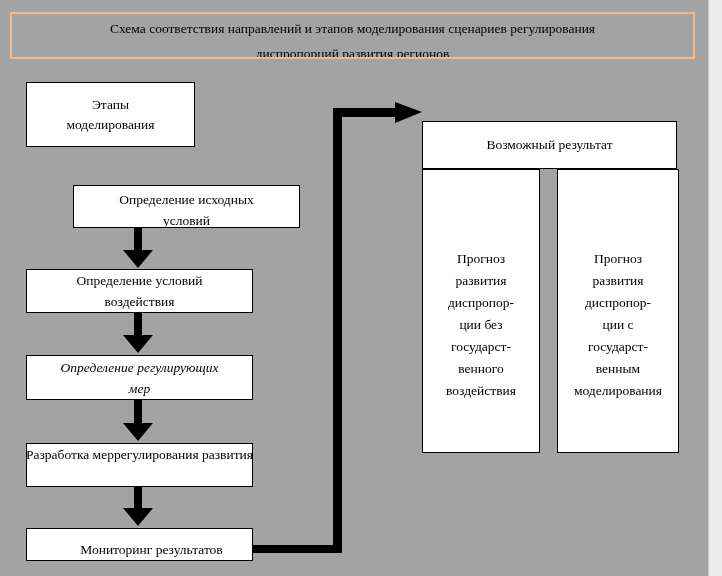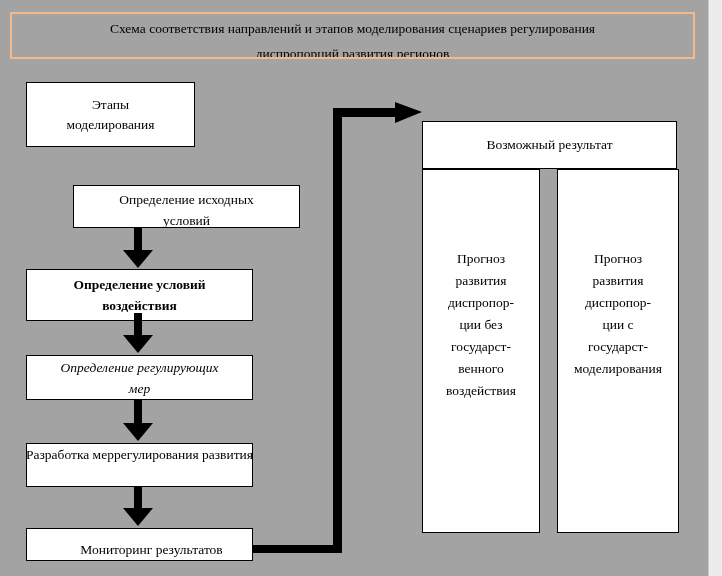--- a/index.html
+++ b/index.html
@@ -14,27 +14,27 @@
     font-size:13.5px;line-height:25px;padding-top:2px;
   }
   
   .bx{position:absolute;border:1px solid #000;background:#fff;text-align:center;
       font-size:13.5px;line-height:20px;box-sizing:border-box;overflow:hidden;}
   .bx .ln{white-space:nowrap;}
   #box-stages{left:26px;top:82px;width:169px;height:65px;
       display:flex;flex-direction:column;justify-content:center;}
   .step{left:26px;width:227px;line-height:21px;}
   #step-0{top:185px;height:43px;padding-top:3px;margin-left:47px;}           
-  #step-1{top:269px;height:52px;display:flex;flex-direction:column;justify-content:center;font-weight:bold;}
+  #step-1{top:269px;height:44px;display:flex;flex-direction:column;justify-content:center;}
   #step-2{top:355px;height:45px;display:flex;flex-direction:column;justify-content:center;font-style:italic;}
   #step-3{top:443px;height:44px;display:flex;flex-direction:row;justify-content:center;}
   #step-4{top:528px;height:33px;display:flex;flex-direction:column;justify-content:flex-end;padding-left:24px;}
   #box-result{left:422px;top:81px;width:255px;height:48px;
       display:flex;flex-direction:column;justify-content:center;margin-top:40px;}
-  .outcome{top:169px;height:364px;line-height:22px;padding-top:78px;}
+  .outcome{top:169px;height:284px;line-height:22px;padding-top:78px;}
   #outcome-0{left:422px;width:118px;}
   #outcome-1{left:557px;width:122px;}
   
   .varrow{position:absolute;left:123px;width:30px;}
   .varrow .shaft{margin:0 auto;width:8px;background:#000;}
   .varrow .head{width:0;height:0;border-left:15px solid transparent;
       border-right:15px solid transparent;border-top:18px solid #000;}
   #arrow-0{top:228px;} #arrow-1{top:313px;} #arrow-2{top:400px;} #arrow-3{top:487px;}
   #arrow-0 .shaft{height:22px;} #arrow-1 .shaft{height:22px;}
   #arrow-2 .shaft{height:23px;} #arrow-3 .shaft{height:21px;}
@@ -127,18 +127,19 @@
     <div class="ln">венного</div>
     <div class="ln">воздействия</div>
   </div>
 
   <div class="bx outcome" id="outcome-1">
     <div class="ln">Прогноз</div>
     <div class="ln">развития</div>
     <div class="ln">диспропор-</div>
     <div class="ln">ции с</div>
     <div class="ln">государст-</div>
+    <div class="ln">венным</div>
     <div class="ln">моделирования</div>
   </div>
 
   <div class="edge-strip"></div>
 
 </div>
 
 </body></html>

